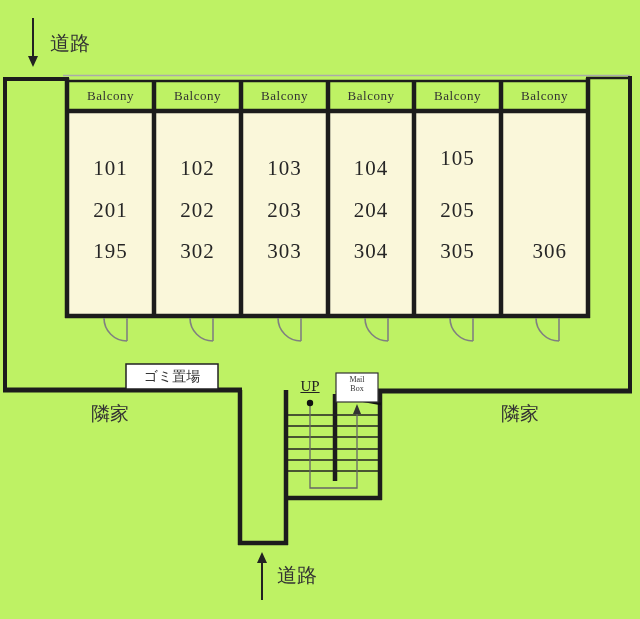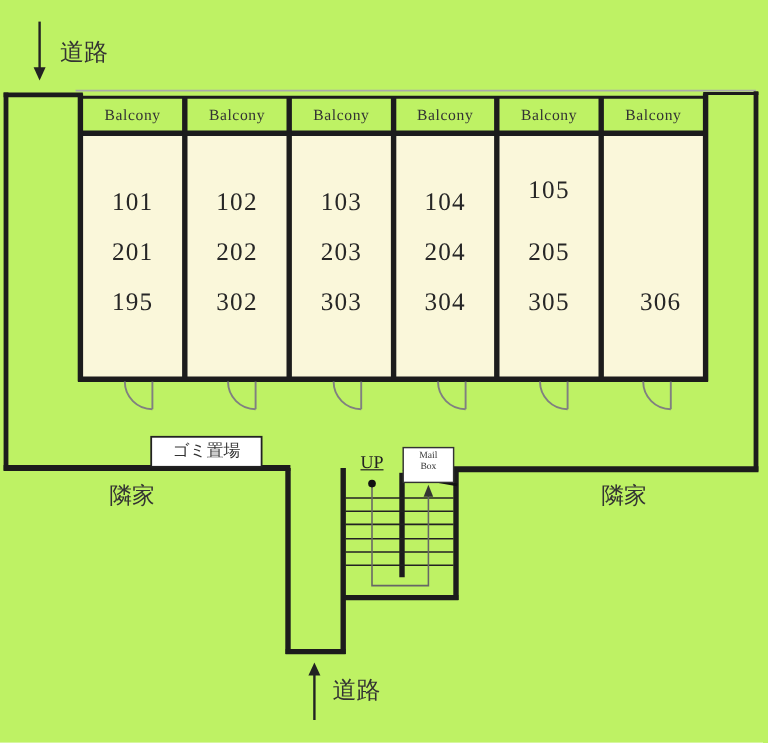--- a/index.html
+++ b/index.html
@@ -149,21 +149,21 @@
   <div class="txt room-number" style="left:241px;top:239px;width:87px;">303</div>
 
   <div class="txt room-number" style="left:328px;top:156px;width:86px;">104</div>
   <div class="txt room-number" style="left:328px;top:198px;width:86px;">204</div>
   <div class="txt room-number" style="left:328px;top:239px;width:86px;">304</div>
 
   <div class="txt room-number" style="left:414px;top:146px;width:87px;">105</div>
   <div class="txt room-number" style="left:414px;top:198px;width:87px;">205</div>
   <div class="txt room-number" style="left:414px;top:239px;width:87px;">305</div>
 
-  <div class="txt room-number" style="left:507px;top:239px;width:87px;">306</div>
+  <div class="txt room-number" style="left:480px;top:239px;width:87px;text-align:right;">306</div>
 
   <div class="txt jp garbage-label" style="left:126px;top:364px;width:92px;">ゴミ置場</div>
 
   <div class="txt jp neighbor-label" style="left:80px;top:401px;width:60px;">隣家</div>
   <div class="txt jp neighbor-label" style="left:490px;top:401px;width:60px;">隣家</div>
 
   <div class="txt up-label" style="left:294px;top:378px;width:32px;">UP</div>
 
   <div class="txt mailbox-label" style="left:336px;top:375px;width:42px;">
     <div>Mail</div>

